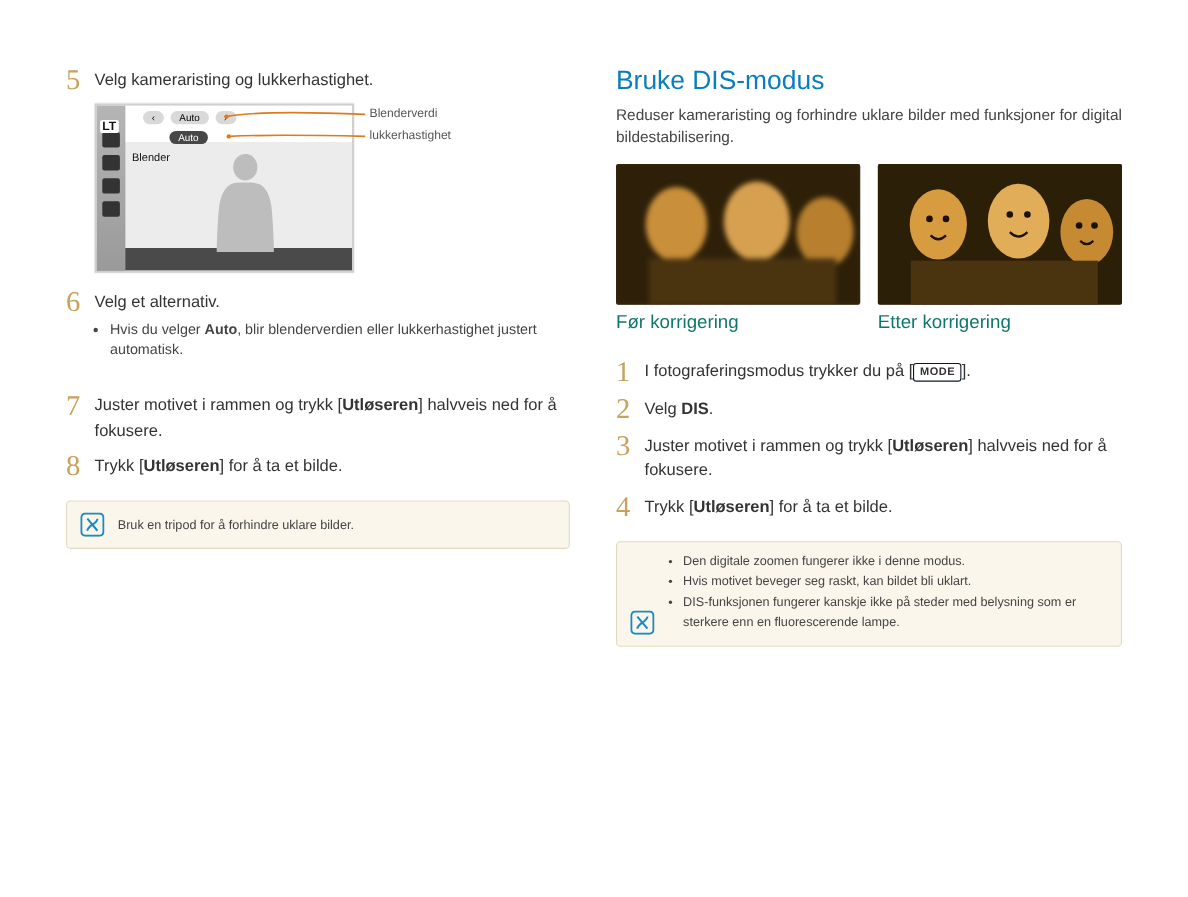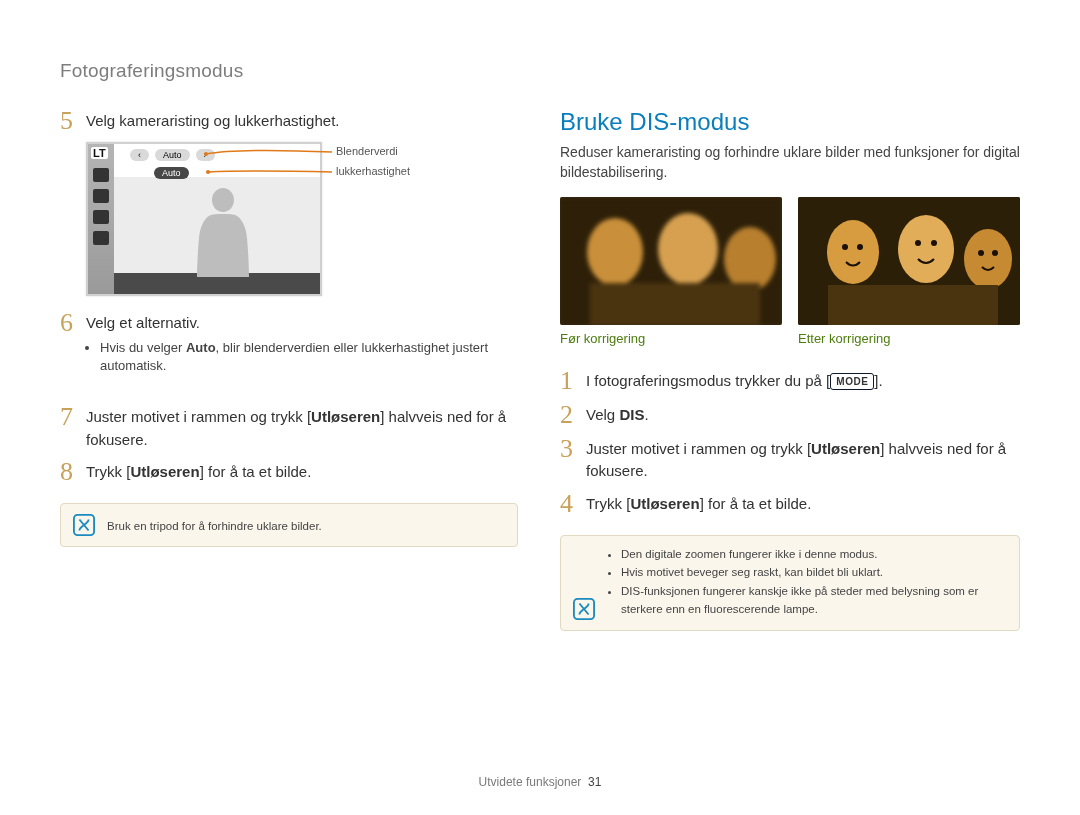--- a/index.html
+++ b/index.html
@@ -140,21 +140,21 @@
     padding-top: 3px;
     gap: 7px;
   }
   .lcd-side .ico {
     width: 16px; height: 14px;
     background: #333;
     border-radius: 2px;
   }
   .lcd-lt {
     position: absolute;
-    top: 3px; left: 3px;
+    top: 13px; left: 3px;
     font-size: 11px;
     font-weight: bold;
     color: #111;
     background: #fff;
     padding: 0 2px;
     border-radius:2px;
   }
   .lcd-row {
     position: absolute;
     left: 26px;
@@ -238,40 +238,39 @@
     overflow: hidden;
   }
   .photo.blur svg { filter: blur(2.3px); }
   .photo-caption-row{
     display:flex;
     gap:16px;
     margin-bottom: 22px;
   }
   .photo-caption {
     width: 222px;
-    font-size: 13px;
-    color: #4d7c0f;
+    font-size: 17px;
+    color: #0f766e;
   }
 
   .footer {
     position: absolute;
     bottom: 26px;
     left: 0; right: 0;
     text-align: center;
     font-size: 12px;
     color: #7a7a7a;
   }
   .footer .pnum { color:#444; }
 </style>
 </head>
 <body>
 
 <div class="page">
 
-  <div class="breadcrumb">Fotograferingsmodus</div>
 
   <div class="columns">
 
     <div class="col">
 
       <div class="step">
         <div class="step-num">5</div>
         <div class="step-body">Velg kameraristing og lukkerhastighet.</div>
       </div>
 
@@ -286,20 +285,23 @@
             <div class="ico"></div>
           </div>
           <div class="lcd-row lcd-row1">
             <span class="lcd-chip chip-auto" style="margin-left:16px;">‹</span>
             <span class="lcd-chip chip-auto">Auto</span>
             <span class="lcd-chip chip-auto">›</span>
           </div>
           <div class="lcd-row lcd-row2">
             <span class="lcd-chip chip-auto-rev" style="margin-left:40px;">Auto</span>
           </div>
+          <div class="lcd-row lcd-row3">
+            <span class="lcd-blender">Blender</span>
+          </div>
           <svg class="lcd-human" viewBox="0 0 70 95">
             <path d="M35 4c6 0 11 5 11 12s-5 12-11 12-11-5-11-12 5-12 11-12zM21 32c3-2 9-2 14-2s11 0 14 2c5 3 9 11 10 22 1 10 2 30 2 39H9c0-9 1-29 2-39 1-11 5-19 10-22z" fill="#bdbdbd"></path>
           </svg>
 
           <svg style="position:absolute; left:0; top:0; width:260px; height:150px; overflow:visible">
             <path class="lcd-pointer" d="M118 10 Q150 4 244 8"></path>
             <circle cx="118" cy="10" r="2" fill="#e07a18"></circle>
             <path class="lcd-pointer" d="M120 28 Q160 26 244 28"></path>
             <circle cx="120" cy="28" r="2" fill="#e07a18"></circle>
           </svg>
@@ -423,18 +425,14 @@
             <li>Den digitale zoomen fungerer ikke i denne modus.</li>
             <li>Hvis motivet beveger seg raskt, kan bildet bli uklart.</li>
             <li>DIS-funksjonen fungerer kanskje ikke på steder med belysning som er sterkere enn en fluorescerende lampe.</li>
           </ul>
         </div>
       </div>
 
     </div>
   </div>
 
-  <div class="footer">
-    <span>Utvidete funksjoner</span>
-    &nbsp;<span class="pnum">31</span>
-  </div>
 
 </div>
 
 </body></html>

